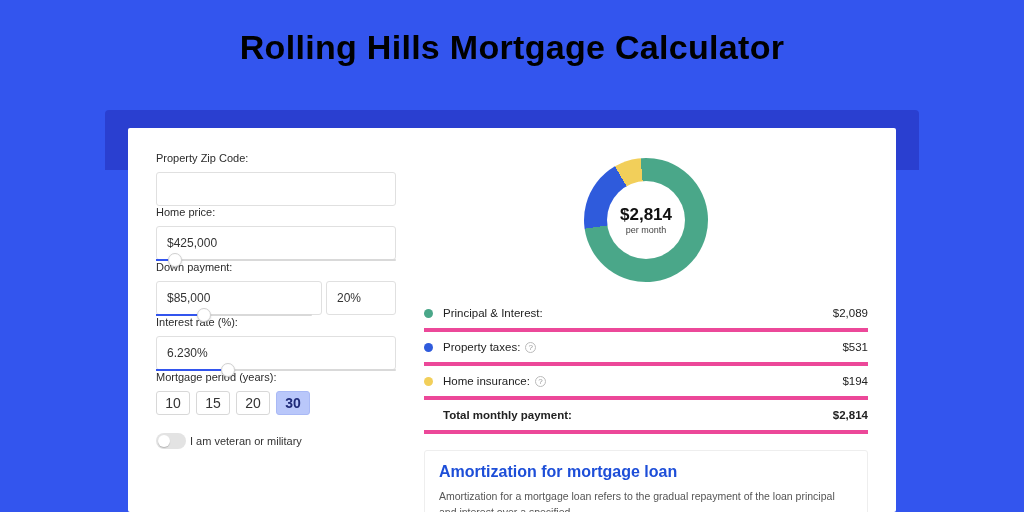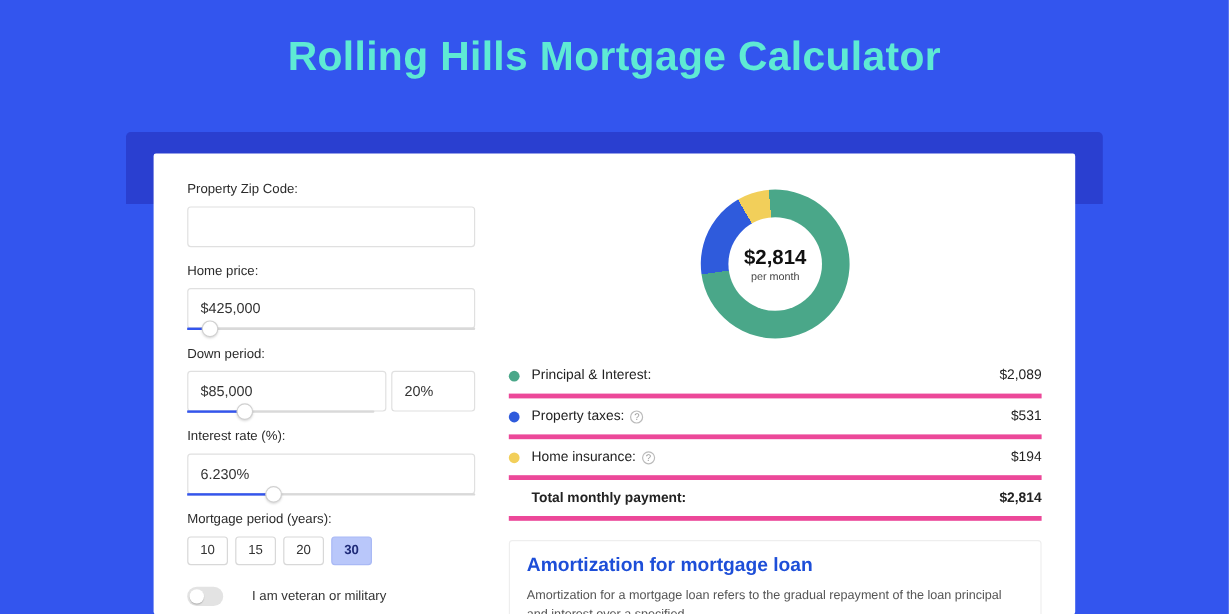--- a/index.html
+++ b/index.html
@@ -1,20 +1,20 @@
 <!DOCTYPE html>
 <html><head>
 <meta charset="utf-8">
 <style>
   * { box-sizing: border-box; margin: 0; padding: 0; }
   html, body { width: 1024px; height: 512px; overflow: hidden; font-family: Arial, Helvetica, sans-serif; }
   body { background: #3355ee; }
 
   .hero-title {
-    color: #5eead4;
+    color: #000000;
     text-align: center;
     font-size: 34px;
     font-weight: 700;
     padding: 28px 0 20px 0;
     letter-spacing: 0.3px;
   }
 
   .backbar {
     position: absolute;
     left: 105px; right: 105px;
@@ -48,21 +48,21 @@
     height: 34px;
     border: 1px solid #e0e0e0;
     border-radius: 3px;
     padding: 0 10px;
     font-size: 12px;
     color: #333;
     background: #fff;
   }
   .text-input::placeholder { color: #999; }
 
-  .row { margin-bottom: 14px; }
+  .row { margin-bottom: 0; }
 
   .slider-track {
     position: relative;
     height: 2px;
     background: #d9d9d9;
     margin-top: -1px;
     border-radius: 2px;
   }
   .slider-fill {
     position: absolute; left: 0; top: 0; bottom: 0;
@@ -83,33 +83,33 @@
   .twin { display: flex; gap: 4px; }
   .twin .text-input:first-child { flex: 1; }
   .twin .text-input:last-child { width: 70px; flex: 0 0 70px; }
 
   .period-btns { display: flex; gap: 6px; }
   .period-btn {
     width: 34px; height: 24px;
     border: 1px solid #d8d8d8;
     border-radius: 3px;
     background: #fff;
-    font-size: 11px;
+    font-size: 14px;
     color: #333;
     display: inline-flex; align-items: center; justify-content: center;
     cursor: pointer;
   }
   .period-btn.active {
     background: #b9c7fa;
     border-color: #a9b9f5;
     color: #1e2a78;
     font-weight: 600;
   }
 
-  .toggle-row { display: flex; align-items: center; gap: 24px; margin-top: 18px; }
+  .toggle-row { display: flex; align-items: center; gap: 4px; margin-top: 18px; }
   .toggle {
     width: 30px; height: 16px;
     background: #e3e3e3;
     border-radius: 10px;
     position: relative;
     cursor: pointer;
   }
   .toggle::after {
     content: "";
     position: absolute;
@@ -216,21 +216,21 @@
     <div class="row">
       <div class="fld-label">Home price:</div>
       <input class="text-input" value="$425,000" style="">
       <div class="slider-track">
         <div class="slider-fill" style="width:8%"></div>
         <div class="slider-thumb" style="left:8%"></div>
       </div>
     </div>
 
     <div class="row">
-      <div class="fld-label">Down period:</div>
+      <div class="fld-label">Down payment:</div>
       <div class="twin">
         <input class="text-input" value="$85,000" style="">
         <input class="text-input" value="20%" style="">
       </div>
       <div class="slider-track" style="width:65%">
         <div class="slider-fill" style="width:31%"></div>
         <div class="slider-thumb" style="left:31%"></div>
       </div>
     </div>
 

